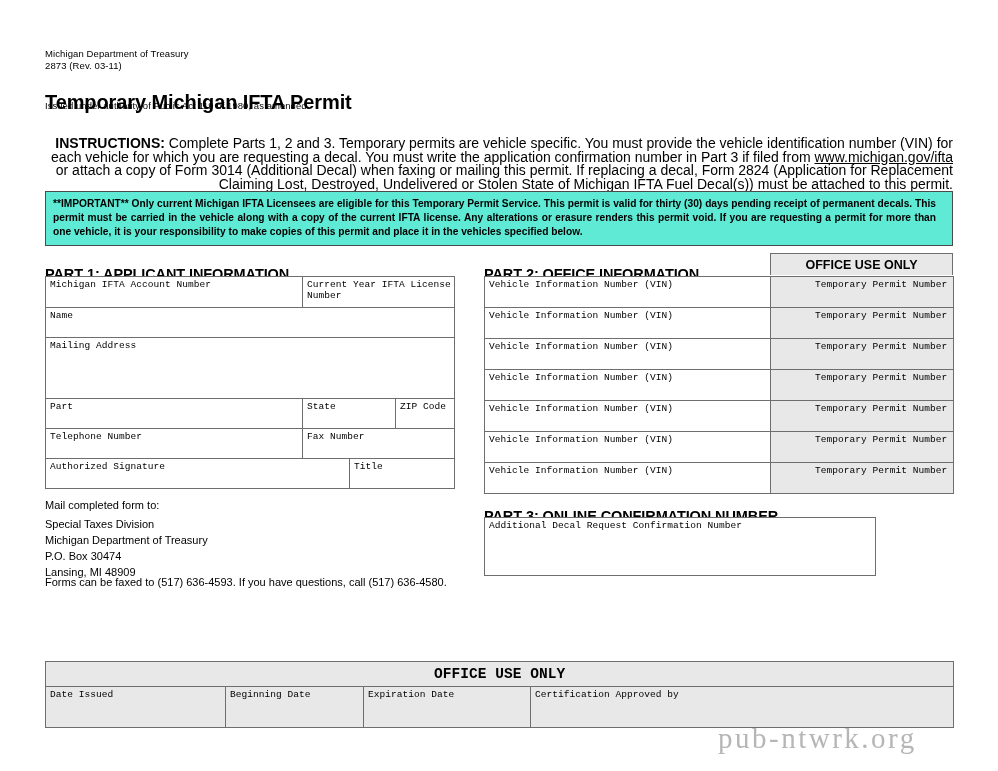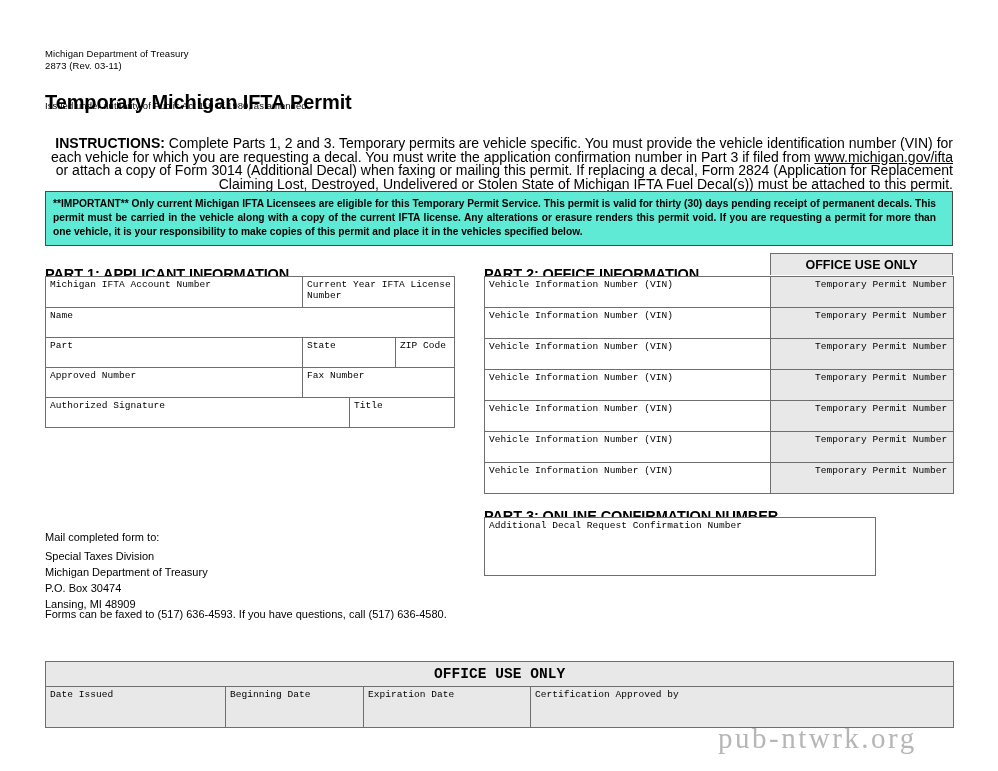--- a/index.html
+++ b/index.html
@@ -149,21 +149,20 @@
   #office-table td.field {
     background: #e8e8e8;
   }
 
   
   .mailto {
     position: absolute;
     left: 45px;
     font-size: 11px;
     line-height: 16px;
-    margin-top: 32px;
   }
   #mail-label { top: 497px; }
   #mail-address { top: 516px; }
   #mail-fax { top: 574px; }
 
   
   .watermark {
     position: absolute;
     left: 718px;
     top: 722px;
@@ -200,26 +199,29 @@
     </colgroup>
     <tbody>
       <tr>
         <td colspan="2" style="height:28px">Michigan IFTA Account Number</td>
         <td colspan="3">Current Year IFTA License Number</td>
       </tr>
       <tr>
         <td colspan="5" style="height:27px">Name</td>
       </tr>
       <tr>
+        <td colspan="5" style="height:58px">Mailing Address</td>
+      </tr>
+      <tr>
         <td colspan="2" style="height:27px">Part</td>
         <td colspan="2">State</td>
         <td>ZIP Code</td>
       </tr>
       <tr>
-        <td colspan="2" style="height:27px">Approved Number</td>
+        <td colspan="2" style="height:27px">Telephone Number</td>
         <td colspan="3">Fax Number</td>
       </tr>
       <tr>
         <td colspan="3" style="height:27px">Authorized Signature</td>
         <td colspan="2">Title</td>
       </tr>
     </tbody>
   </table>
 
   <h2 class="part-heading" id="part2-heading">PART 2: OFFICE INFORMATION</h2>

